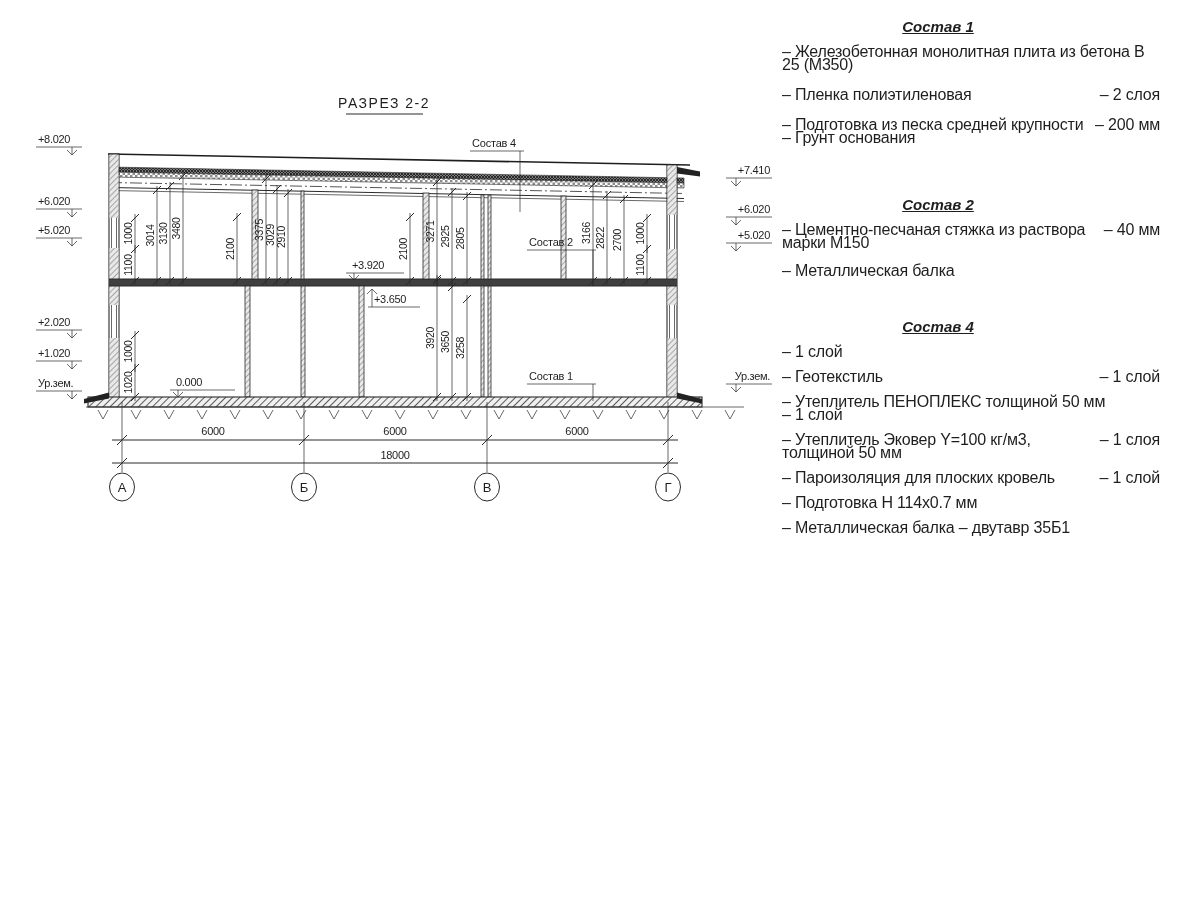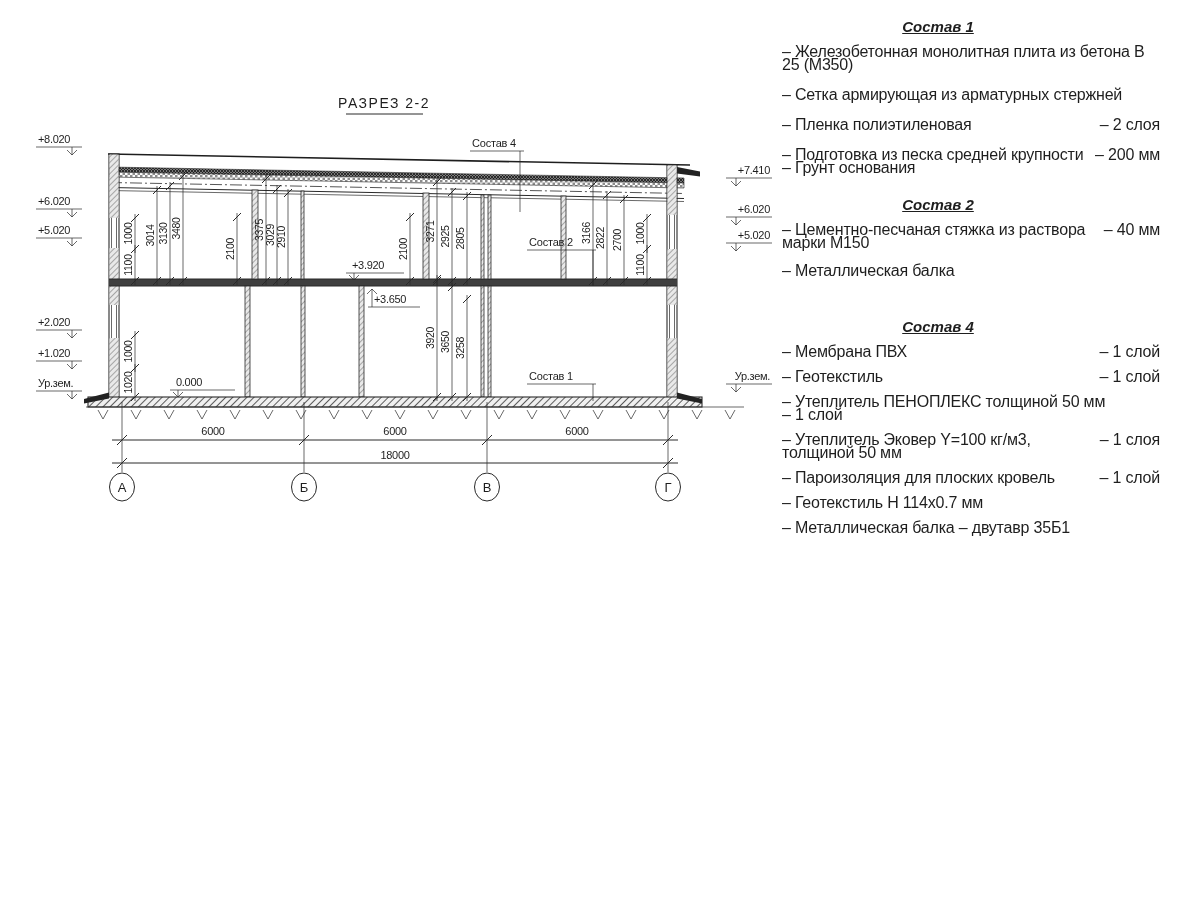--- a/index.html
+++ b/index.html
@@ -407,23 +407,20 @@
       </g>
   </svg>
 
   <div id="comps">
       <div class="comp" style="top: 18px;">
         <div class="comp-title">Состав 1</div>
         <div class="comp-row" style="margin-bottom: 17px;">
           <span class="t">– Железобетонная  монолитная плита из бетона В 25 (М350)</span>
         </div>
         <div class="comp-row" style="margin-bottom: 17px;">
-          <span class="t">– Сетка армирующая из арматурных стержней</span>
-        </div>
-        <div class="comp-row" style="margin-bottom: 17px;">
           <span class="t">– Пленка полиэтиленовая</span>
           <span class="v">– 2 слоя</span>
         </div>
         <div class="comp-row" style="">
           <span class="t">– Подготовка из песка средней крупности</span>
           <span class="v">– 200 мм</span>
         </div>
         <div class="comp-row" style="margin-bottom: 17px;">
           <span class="t">– Грунт основания</span>
         </div>
@@ -434,40 +431,39 @@
           <span class="t">– Цементно-песчаная стяжка из раствора марки М150</span>
           <span class="v">– 40 мм</span>
         </div>
         <div class="comp-row" style="margin-bottom: 15px;">
           <span class="t">– Металлическая балка</span>
         </div>
       </div>
       <div class="comp" style="top: 318px;">
         <div class="comp-title">Состав 4</div>
         <div class="comp-row" style="margin-bottom: 12px;">
-          <span class="t">– Мембрана ПВХ</span>
           <span class="v">– 1 слой</span>
         </div>
         <div class="comp-row" style="margin-bottom: 12px;">
           <span class="t">– Геотекстиль</span>
           <span class="v">– 1 слой</span>
         </div>
         <div class="comp-row" style="margin-bottom: 12px; flex-direction: column;">
           <span class="t">– Утеплитель ПЕНОПЛЕКС толщиной 50 мм</span>
           <span class="v">– 1 слой</span>
         </div>
         <div class="comp-row" style="margin-bottom: 12px;">
           <span class="t">– Утеплитель Эковер Y=100 кг/м3, толщиной 50 мм</span>
           <span class="v">– 1 слоя</span>
         </div>
         <div class="comp-row" style="margin-bottom: 12px;">
           <span class="t">– Пароизоляция для плоских кровель</span>
           <span class="v">– 1 слой</span>
         </div>
         <div class="comp-row" style="margin-bottom: 12px;">
-          <span class="t">– Геотекстиль Н 114х0.7 мм</span>
+          <span class="t">– Подготовка Н 114х0.7 мм</span>
         </div>
         <div class="comp-row" style="margin-bottom: 12px;">
           <span class="t">– Металлическая балка – двутавр 35Б1</span>
         </div>
       </div>
     </div>
 </div>
 
 </body></html>

